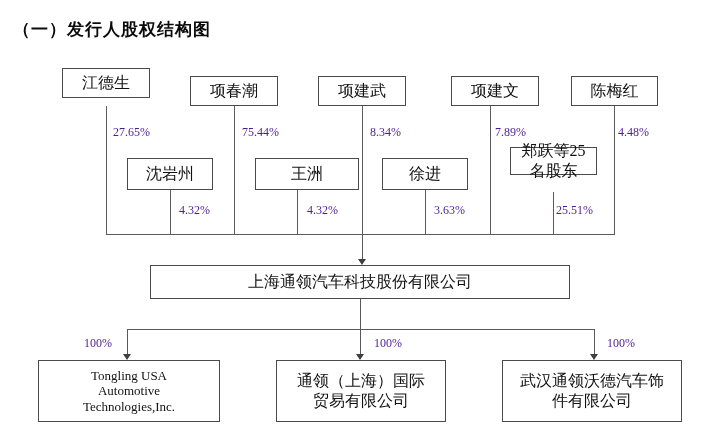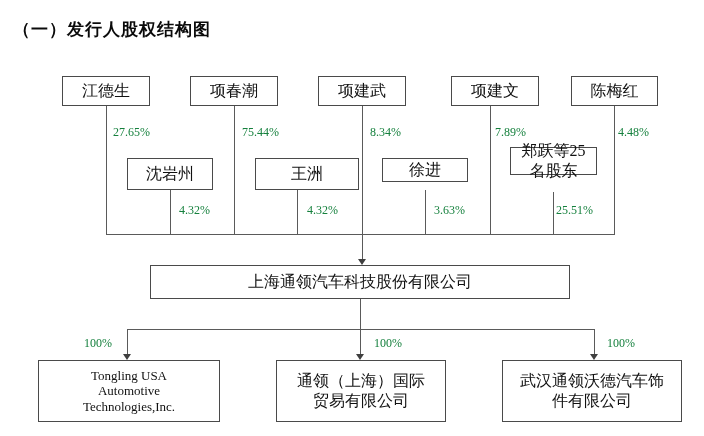--- a/index.html
+++ b/index.html
@@ -16,40 +16,40 @@
     position:absolute;box-sizing:border-box;border:1px solid #4a4a4a;background:#ffffff;
     display:flex;align-items:center;justify-content:center;text-align:center;
     font-size:16px;color:#111111;line-height:1.25;
   }
   .box .multiline{white-space:pre-line;}
   .sub-en{font-size:13px;line-height:1.2;}
   .vline,.hline{position:absolute;background:#5a5a5a;}
   .vline{width:1px;}
   .hline{height:1px;}
   .pct{
-    position:absolute;font-size:12px;color:#15803d;white-space:nowrap;
+    position:absolute;font-size:12px;color:#4c1d95;white-space:nowrap;
     font-family:"Liberation Serif","DejaVu Serif",serif;
     text-align:center;
   }
   .arrow{
     position:absolute;width:0;height:0;
     border-left:4px solid transparent;border-right:4px solid transparent;
     border-top:6px solid #3f3f3f;
   }
 </style>
 </head>
 <body>
 
 <div class="page">
 
   <h1 class="title">（一）发行人股权结构图</h1>
 
   <div>
 
-    <div class="box" style="left:62px;top:76px;width:88px;height:30px">
+    <div class="box" style="left:62px;top:68px;width:88px;height:30px">
       <span>江德生</span>
     </div>
     <div class="box" style="left:190px;top:76px;width:88px;height:30px">
       <span>项春潮</span>
     </div>
     <div class="box" style="left:318px;top:76px;width:88px;height:30px">
       <span>项建武</span>
     </div>
     <div class="box" style="left:451px;top:76px;width:88px;height:30px">
       <span>项建文</span>
@@ -57,21 +57,21 @@
     <div class="box" style="left:571px;top:76px;width:87px;height:30px">
       <span>陈梅红</span>
     </div>
 
     <div class="box" style="left:127px;top:158px;width:86px;height:32px">
       <span>沈岩州</span>
     </div>
     <div class="box" style="left:255px;top:158px;width:104px;height:32px">
       <span>王洲</span>
     </div>
-    <div class="box" style="left:382px;top:158px;width:86px;height:24px">
+    <div class="box" style="left:382px;top:158px;width:86px;height:32px">
       <span>徐进</span>
     </div>
     <div class="box" style="left:510px;top:147px;width:87px;height:28px">
       <span class="multiline">郑跃等25
 名股东</span>
     </div>
 
     <div class="vline" style="left:106px;top:106px;height:128px"></div>
     <div class="vline" style="left:234px;top:106px;height:128px"></div>
     <div class="vline" style="left:362px;top:106px;height:128px"></div>

